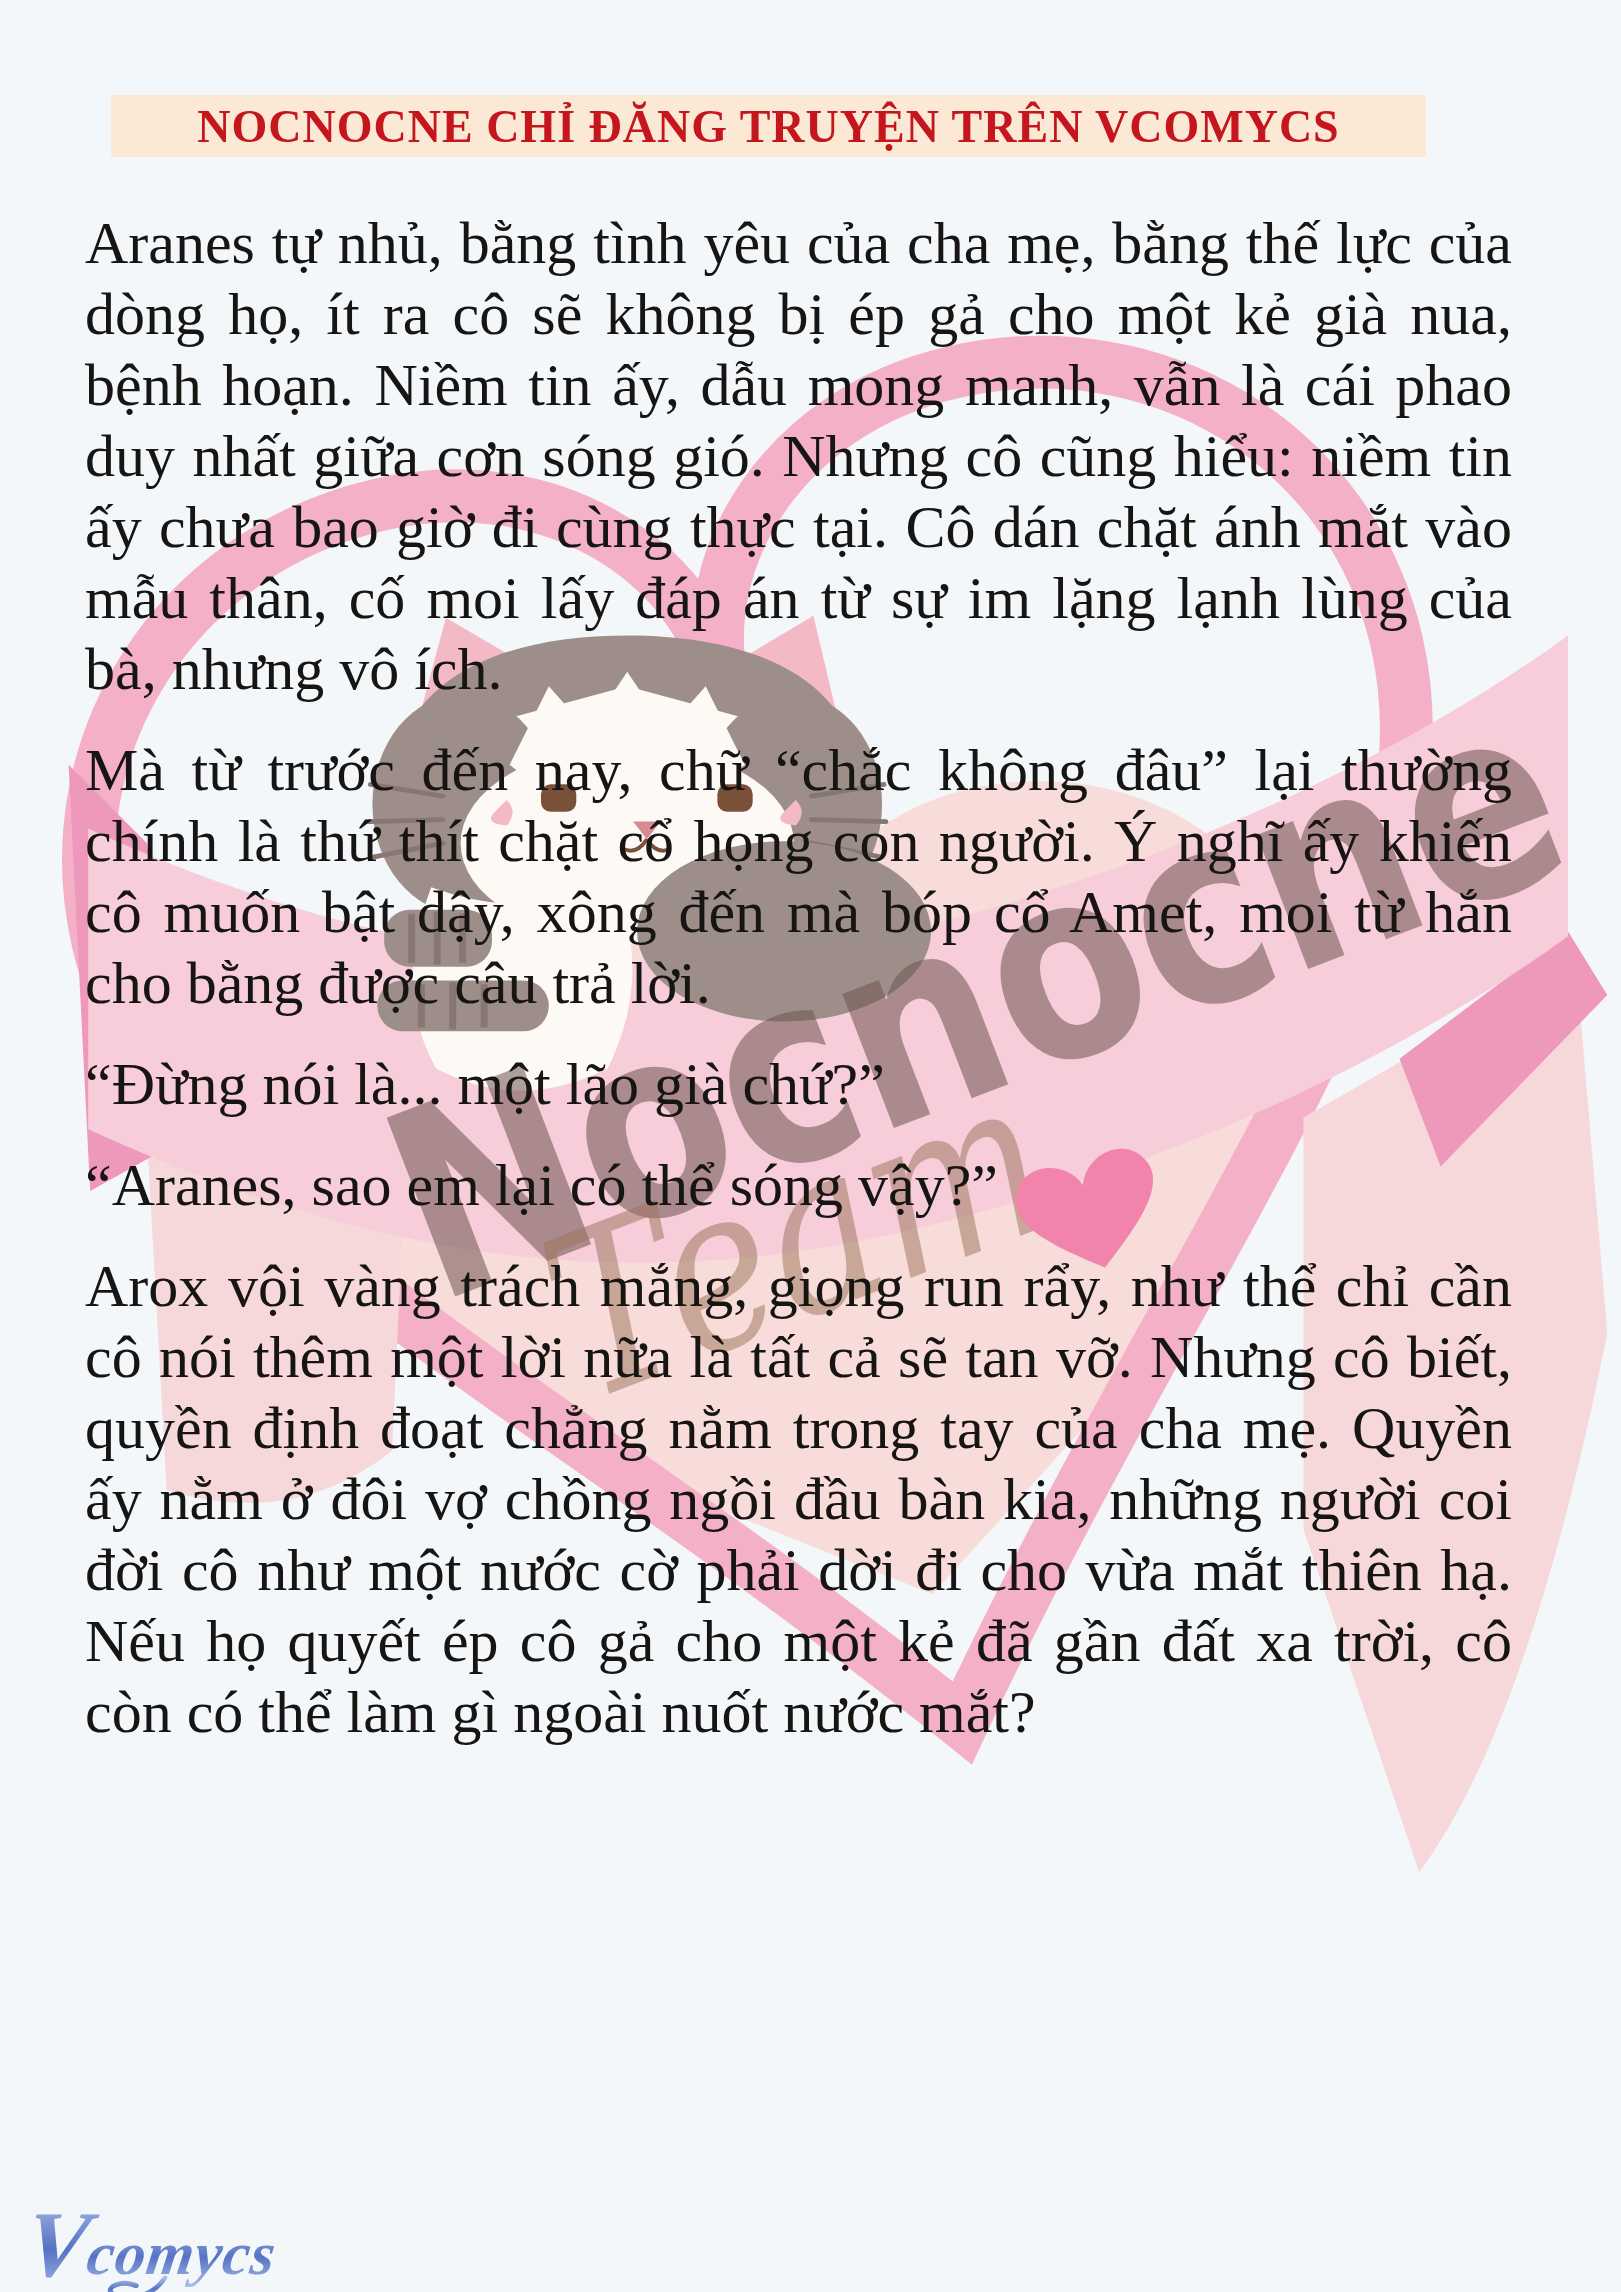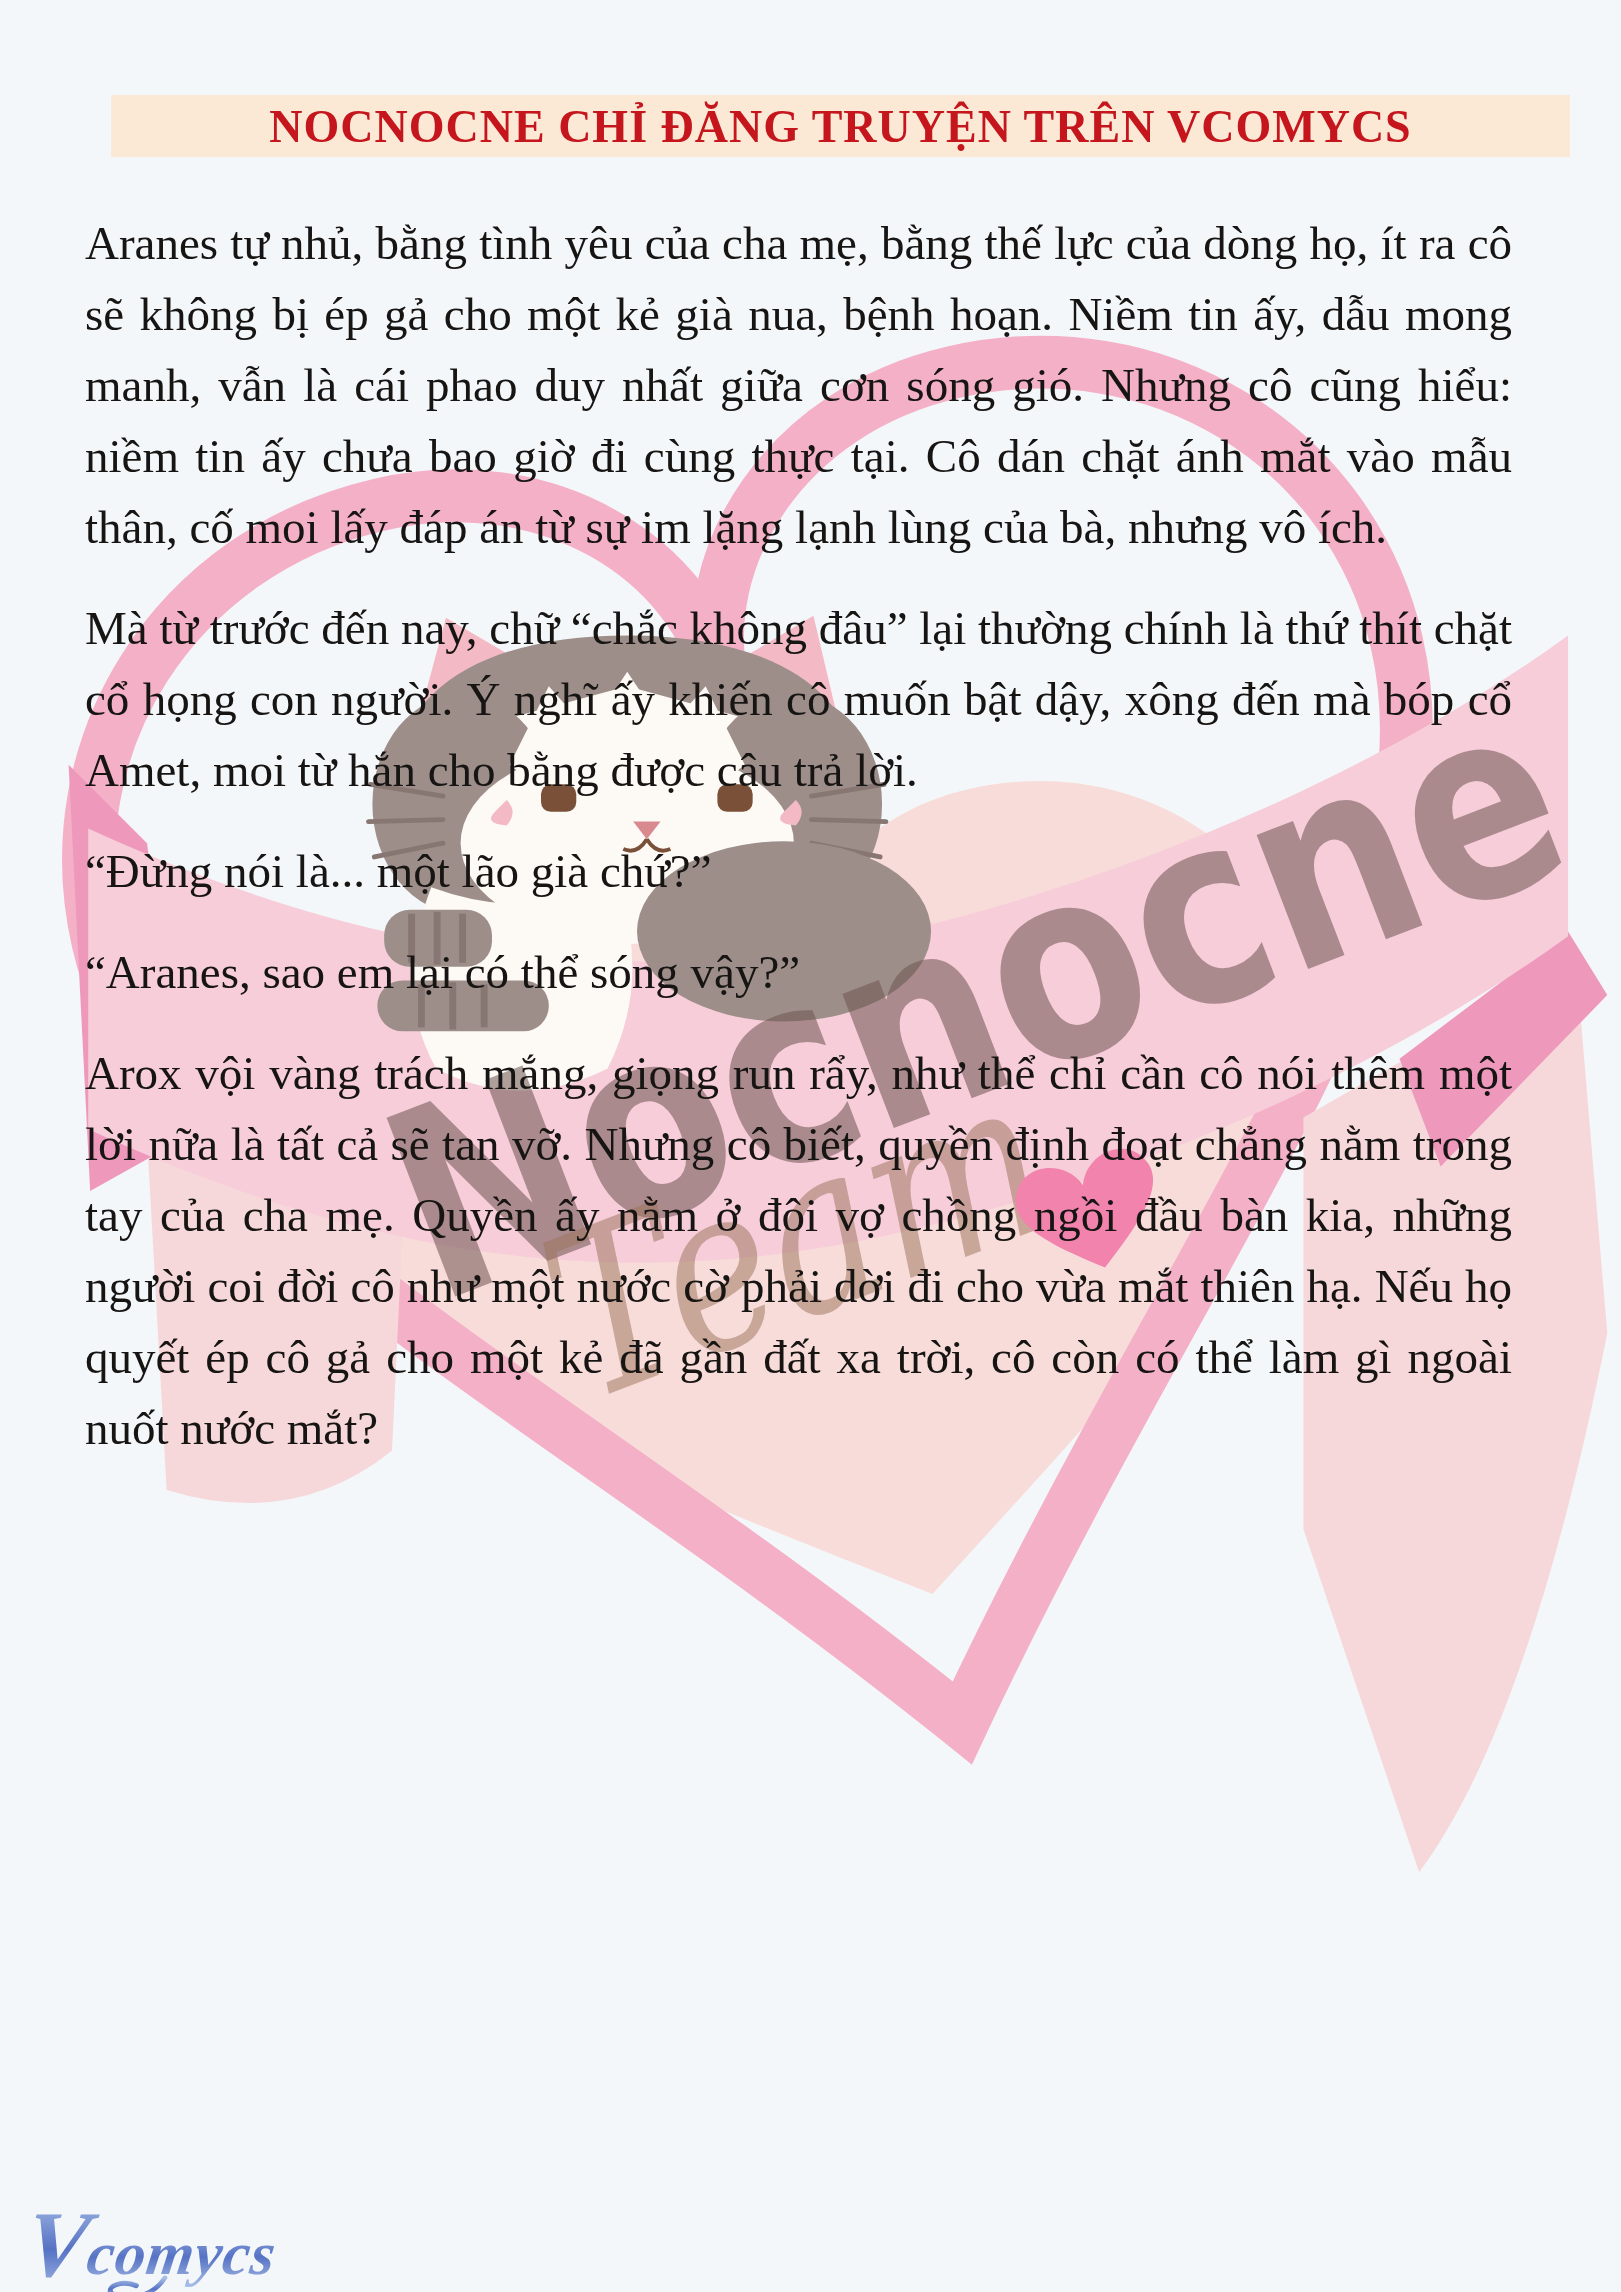--- a/index.html
+++ b/index.html
@@ -13,33 +13,33 @@
   }
   .watermark-layer{
     position:absolute;left:0;top:0;width:1621px;height:2293px;
     z-index:0;pointer-events:none;
   }
   .content-layer{
     position:absolute;left:0;top:0;width:1621px;height:2293px;
     z-index:1;
   }
   .title-banner{
-    position:absolute;left:111px;top:95px;width:1459px;height:62px;
+    position:absolute;left:111px;top:95px;width:1315px;height:62px;
     background:var(--banner_bg,#fbe8d5);
     display:flex;align-items:center;justify-content:center;
   }
   .title-banner .title-text{
     font-size:46px;font-weight:bold;
     color:var(--title_red,#c5161d);
     letter-spacing:1px;white-space:nowrap;
     font-family:"Liberation Serif","DejaVu Serif",serif;
   }
   .body-text{
     position:absolute;left:85px;top:208px;width:1427px;
-    font-size:47px;line-height:71px;
+    font-size:60px;line-height:71px;
     color:var(--body_text,#171513);
     text-align:justify;
   }
   .body-text p{margin:0 0 30px 0;}
 </style>
 </head>
 <body>
 
 <div class="page">
 

